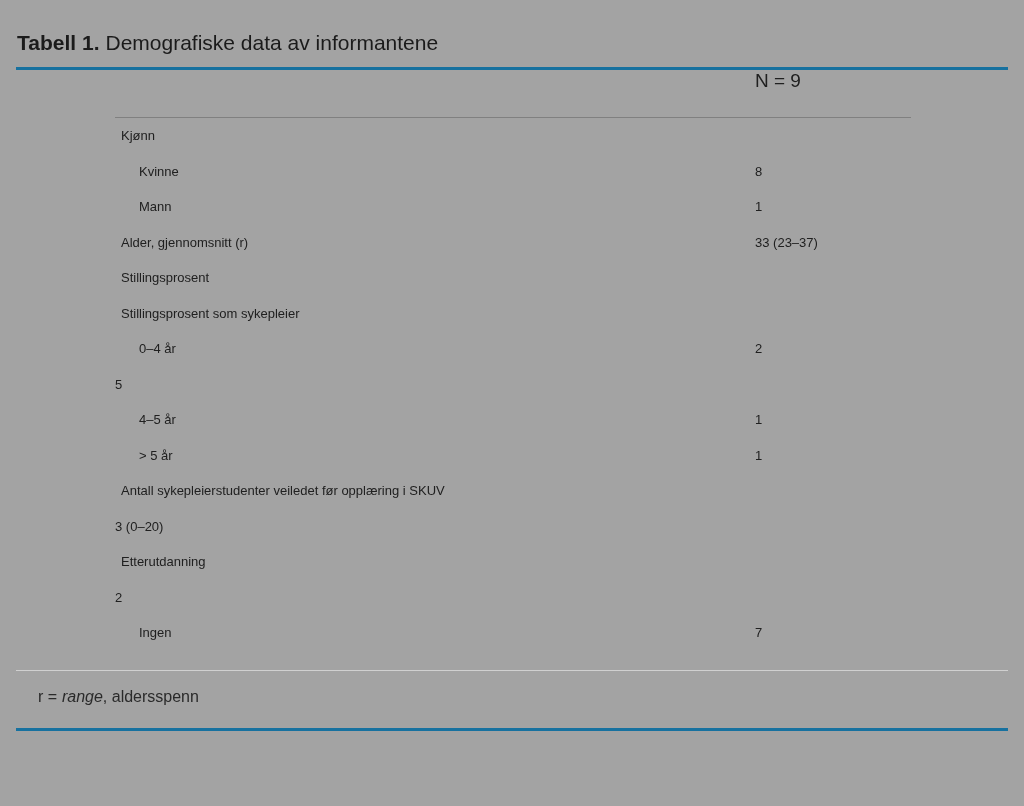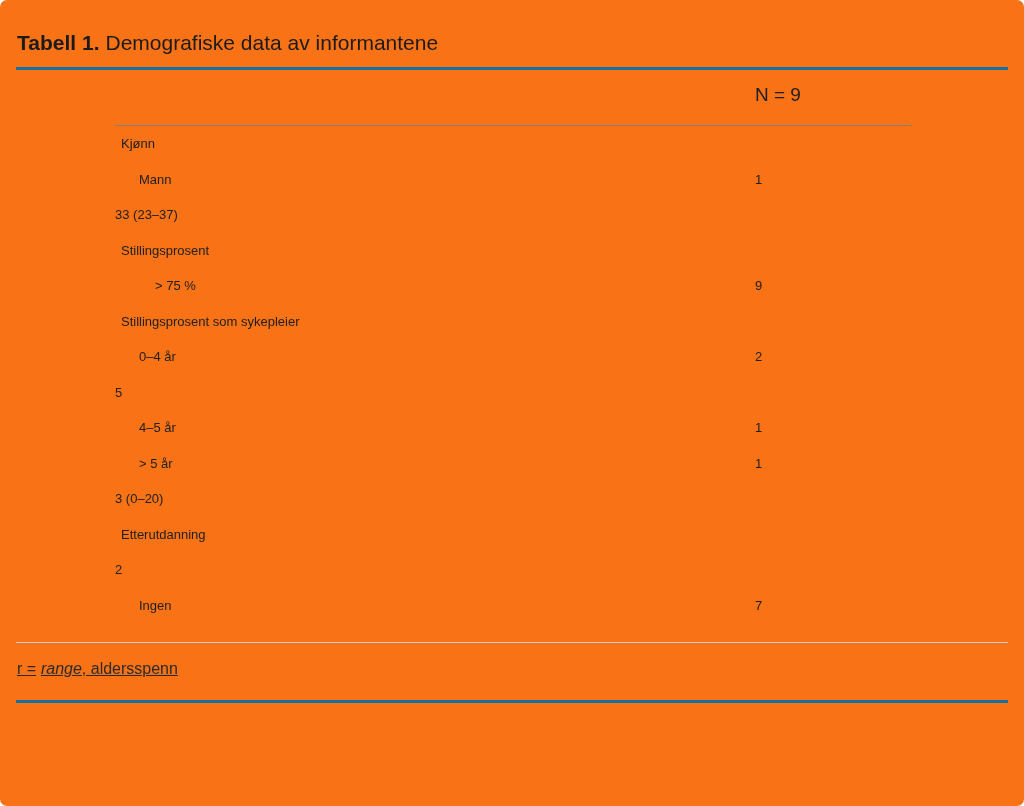--- a/index.html
+++ b/index.html
@@ -7,23 +7,22 @@
   body {
     width: 1024px;
     height: 806px;
     font-family: "Liberation Sans", "DejaVu Sans", sans-serif;
     color: #202020;
     overflow: hidden;
   }
   .page {
     width: 1024px;
     height: 806px;
-    background: #f97316;
+    background: #a3a3a3;
     padding: 28px 16px 0 16px;
-    border-radius: 7px;
   }
   
   .title {
     font-size: 21px;
     line-height: 30px;
     color: #1b1b1b;
     padding-left: 1px;
   }
   .title .bold {
     font-weight: 700;
@@ -35,22 +34,22 @@
   .rule.top  { margin-top: 9px; }
   .rule.gray { height: 1px; background: #d0d0d0; margin-top: 19px; }
   .rule.bottom { margin-top: 20px; }
   
   .table {
     margin-left: 99px;
     width: 796px;
   }
   .thead {
     display: flex;
-    align-items: center;
-    height: 56px;
+    align-items: flex-start;
+    height: 48px;
     border-bottom: 1px solid #808080;
     padding-bottom: 5px;
     font-size: 19px;
   }
   .row {
     display: flex;
     align-items: center;
     height: 35.5px;
     font-size: 13px;
   }
@@ -63,25 +62,24 @@
     flex: 1 1 auto;
     text-align: left;
     white-space: nowrap;
   }
   .indent-0 { padding-left: 6px; }
   .indent-1 { padding-left: 24px; }
   .indent-2 { padding-left: 40px; }
   .indent-3 { padding-left: 12px; }
   
   .footnote {
-    margin: 15px 0 0 1px;
+    margin: 15px 0 0 22px;
     font-size: 16px;
     line-height: 22px;
     color: #2a2a2a;
-    text-decoration: underline;
   }
   .footnote .it { font-style: italic; margin-left: 0.3em; }
 </style>
 </head>
 <body>
 
 <div class="page">
 
   <div class="title">
     <span class="bold">Tabell 1.</span><span>Demografiske data av informantene</span>
@@ -93,39 +91,40 @@
     <div class="thead">
       <div class="label-cell"></div>
       <div class="value-cell">N = 9</div>
     </div>
     <div id="rows">
   <div class="row">
     <div class="label-cell indent-0">Kjønn</div>
     <div class="value-cell"></div>
   </div>
 
+  <div class="row">
+    <div class="label-cell indent-1">Kvinne</div>
+    <div class="value-cell">8</div>
+  </div>
 
   <div class="row">
     <div class="label-cell indent-1">Mann</div>
     <div class="value-cell">1</div>
   </div>
 
   <div class="row">
+    <div class="label-cell indent-0">Alder, gjennomsnitt (r)</div>
     <div class="value-cell">33 (23–37)</div>
   </div>
 
   <div class="row">
     <div class="label-cell indent-0">Stillingsprosent</div>
     <div class="value-cell"></div>
   </div>
 
-  <div class="row">
-    <div class="label-cell indent-2">&gt; 75 %</div>
-    <div class="value-cell">9</div>
-  </div>
 
   <div class="row">
     <div class="label-cell indent-0">Stillingsprosent som sykepleier</div>
     <div class="value-cell"></div>
   </div>
 
   <div class="row">
     <div class="label-cell indent-1">0–4 år</div>
     <div class="value-cell">2</div>
   </div>
@@ -137,20 +136,24 @@
   <div class="row">
     <div class="label-cell indent-1">4–5 år</div>
     <div class="value-cell">1</div>
   </div>
 
   <div class="row">
     <div class="label-cell indent-1">&gt; 5 år</div>
     <div class="value-cell">1</div>
   </div>
 
+  <div class="row">
+    <div class="label-cell indent-0">Antall sykepleierstudenter veiledet før opplæring i SKUV</div>
+    <div class="value-cell"></div>
+  </div>
 
   <div class="row">
     <div class="value-cell">3 (0–20)</div>
   </div>
 
   <div class="row">
     <div class="label-cell indent-0">Etterutdanning</div>
     <div class="value-cell"></div>
   </div>
 

